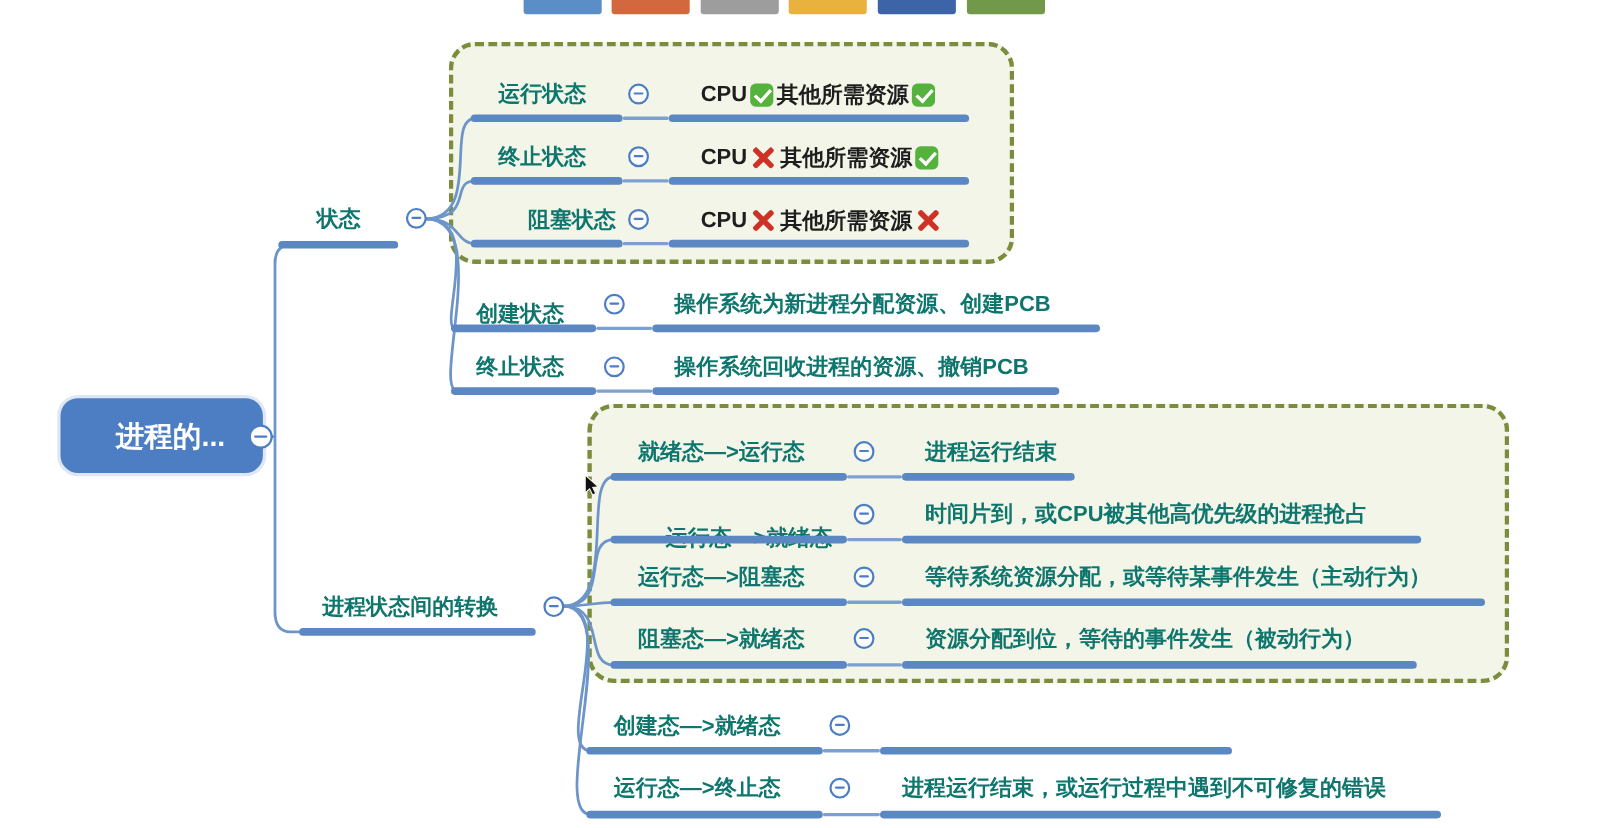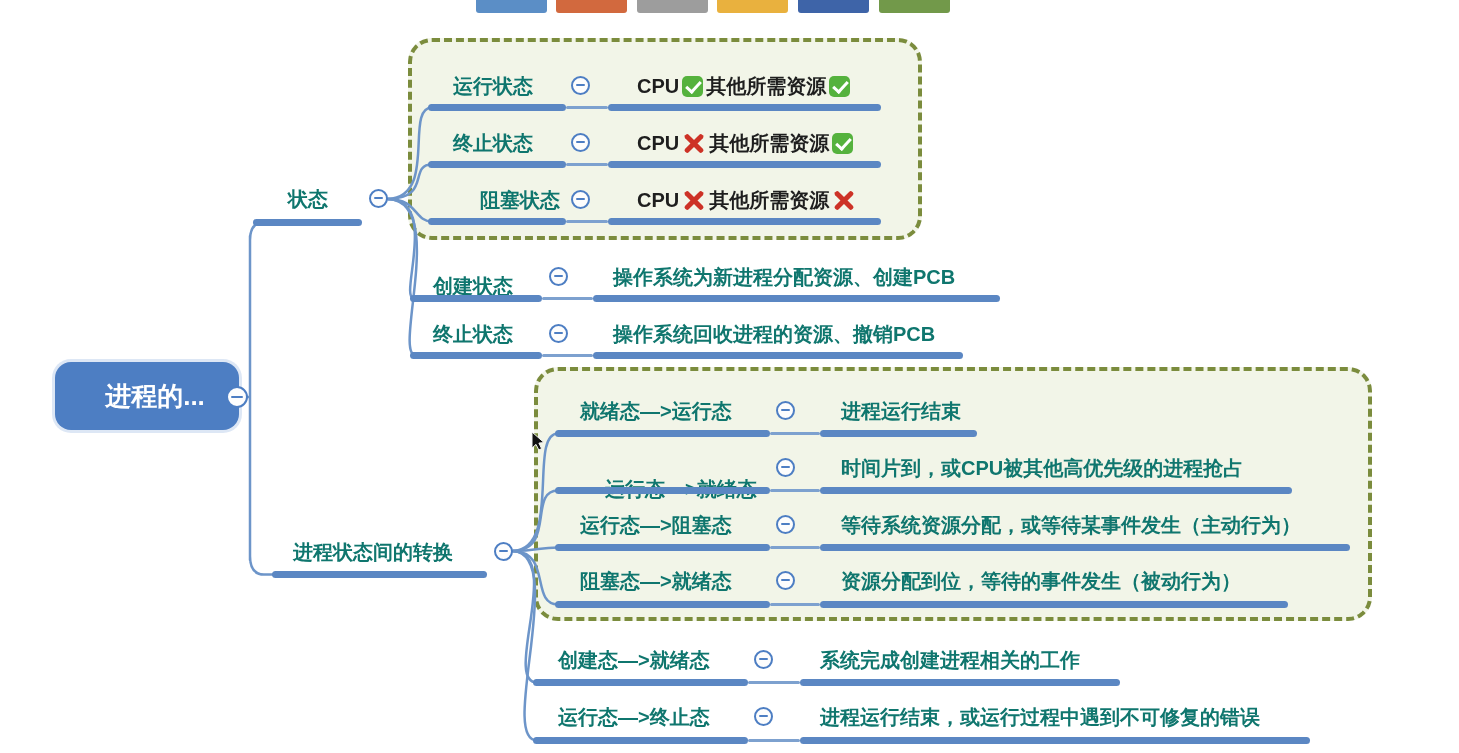--- a/index.html
+++ b/index.html
@@ -153,21 +153,20 @@
   <div class="bar" style="left:555px;top:601px;width:215px;"></div>
   <div class="thin" style="left:770px;top:603px;width:50px;"></div>
   <div class="minus" style="left:775.5px;top:570.5px;"></div>
   <span class="lbl" style="left:841px;top:567px;">资源分配到位，等待的事件发生（被动行为）</span>
   <div class="bar" style="left:820px;top:601px;width:468px;"></div>
 
   <span class="lbl" style="left:558px;top:646px;">创建态—&gt;就绪态</span>
   <div class="bar" style="left:533px;top:679px;width:215px;"></div>
   <div class="thin" style="left:748px;top:681px;width:52px;"></div>
   <div class="minus" style="left:753.5px;top:649.5px;"></div>
-  <span class="lbl" style="left:820px;top:646px;">系统完成创建进程相关的工作</span>
   <div class="bar" style="left:800px;top:679px;width:320px;"></div>
 
   <span class="lbl" style="left:558px;top:703px;">运行态—&gt;终止态</span>
   <div class="bar" style="left:533px;top:737px;width:215px;"></div>
   <div class="thin" style="left:748px;top:739px;width:52px;"></div>
   <div class="minus" style="left:753.5px;top:706.5px;"></div>
   <span class="lbl" style="left:820px;top:703px;">进程运行结束，或运行过程中遇到不可修复的错误</span>
   <div class="bar" style="left:800px;top:737px;width:510px;"></div>
 
   <svg style="position:absolute;left:531px;top:431px;" width="20" height="22">

